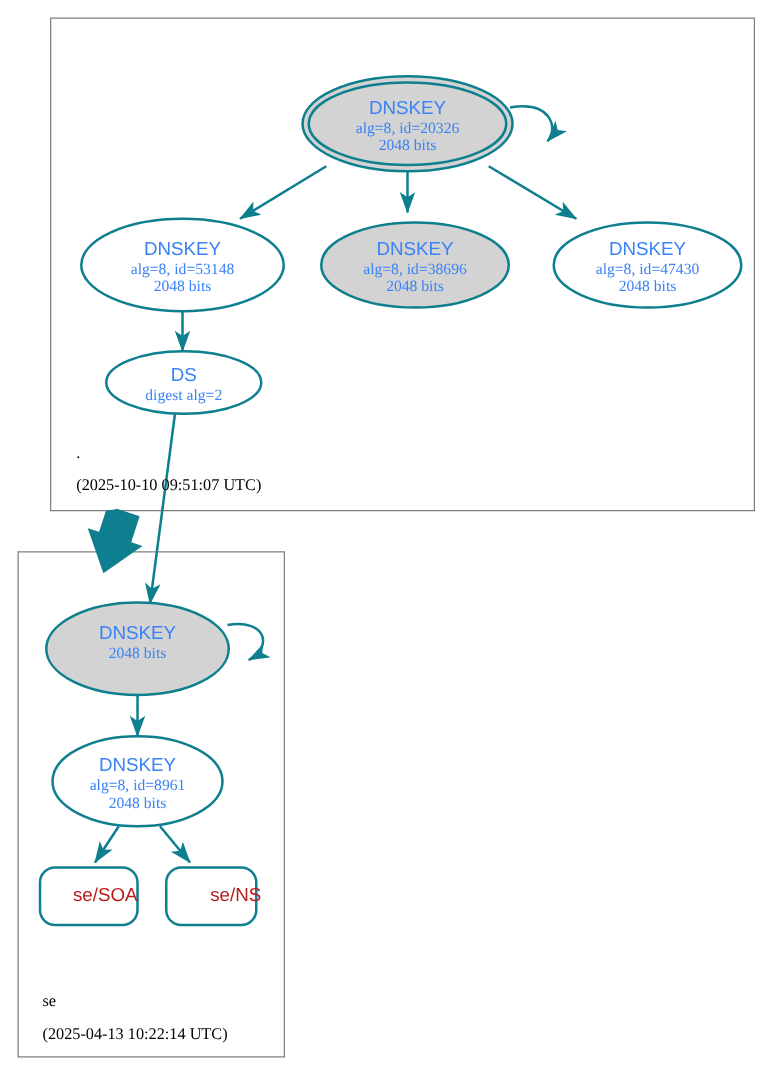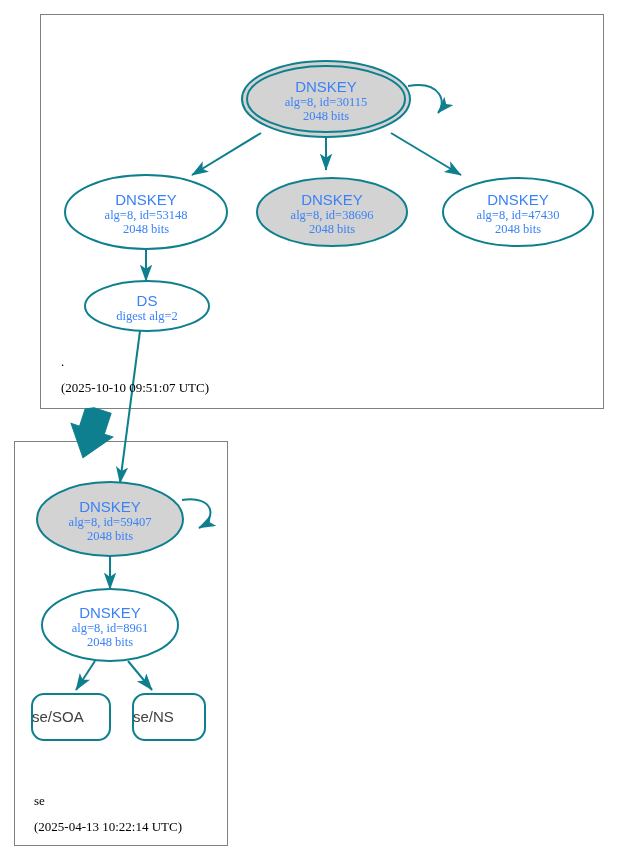--- a/index.html
+++ b/index.html
@@ -59,24 +59,24 @@
     font-size: 15px;
     line-height: 17px;
   }
   .node-sub {
     font-family: "Liberation Serif", serif;
     font-size: 12.5px;
     line-height: 14px;
   }
   .rrset-text {
     position: absolute;
-    text-align: left;
+    text-align: right;
     font-family: "Liberation Sans", sans-serif;
     font-size: 15px;
-    color: #404040;
+    color: #b91c1c;
     white-space: nowrap;
     pointer-events: none;
   }
 </style>
 </head>
 <body>
 
 <div class="zone-box" id="zone-root-box"></div>
 <div class="zone-box" id="zone-se-box"></div>
 
@@ -161,21 +161,21 @@
     <rect x="32" y="694" width="78" height="46" rx="12" ry="12" fill="#ffffff" stroke="#0e7f8e" stroke-width="2"></rect>
   </g>
 
   <g>
     <rect x="133" y="694" width="72" height="46" rx="12" ry="12" fill="#ffffff" stroke="#0e7f8e" stroke-width="2"></rect>
   </g>
 </svg>
 
 <div class="node-text" style="left:226px; top:78px; width:200px;">
   <div class="node-title">DNSKEY</div>
-  <div class="node-sub">alg=8, id=30115</div>
+  <div class="node-sub">alg=8, id=20326</div>
   <div class="node-sub">2048 bits</div>
 </div>
 
 <div class="node-text" style="left:46px; top:191px; width:200px;">
   <div class="node-title">DNSKEY</div>
   <div class="node-sub">alg=8, id=53148</div>
   <div class="node-sub">2048 bits</div>
 </div>
 
 <div class="node-text" style="left:232px; top:191px; width:200px;">
@@ -190,21 +190,20 @@
   <div class="node-sub">2048 bits</div>
 </div>
 
 <div class="node-text" style="left:47px; top:292px; width:200px;">
   <div class="node-title">DS</div>
   <div class="node-sub">digest alg=2</div>
 </div>
 
 <div class="node-text" style="left:10px; top:498px; width:200px;">
   <div class="node-title">DNSKEY</div>
-  <div class="node-sub">alg=8, id=59407</div>
   <div class="node-sub">2048 bits</div>
 </div>
 
 <div class="node-text" style="left:10px; top:604px; width:200px;">
   <div class="node-title">DNSKEY</div>
   <div class="node-sub">alg=8, id=8961</div>
   <div class="node-sub">2048 bits</div>
 </div>
 
 <div class="rrset-text" style="left:32px; top:708px; width:78px;">se/SOA</div>

